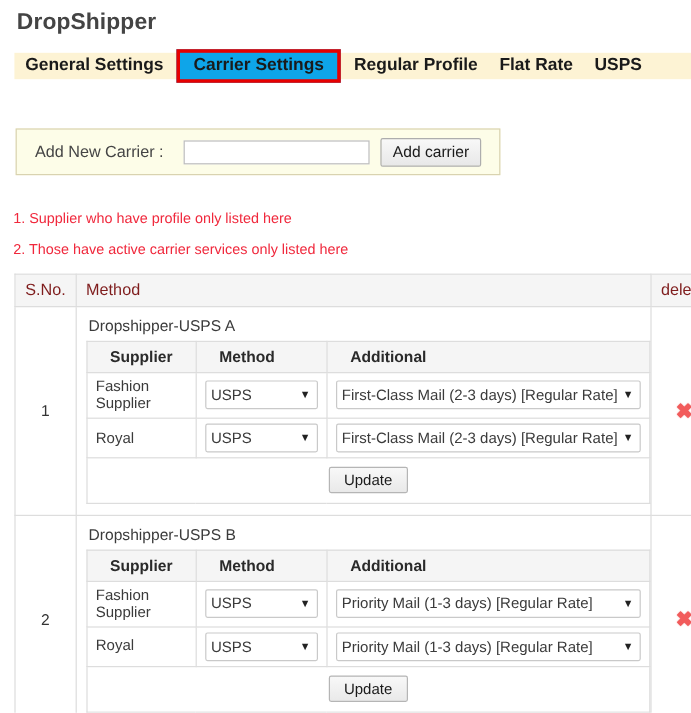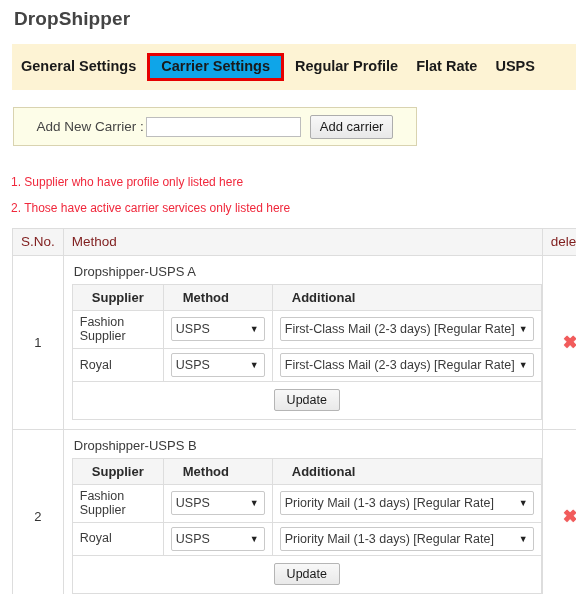--- a/index.html
+++ b/index.html
@@ -26,21 +26,21 @@
     padding: 8px 0 0 14px;
     letter-spacing: 0.1px;
   }
 
   
   .tabbar {
     position: absolute;
     left: 12px;
     top: 44px;
     right: 0;
-    height: 46px;
+    height: 22px;
     background: #fdf3d4;
     display: flex;
     align-items: center;
   }
   .tab {
     font-size: 14.5px;
     font-weight: bold;
     color: #1a1a1a;
     padding: 6px 9px;
     white-space: nowrap;
@@ -67,21 +67,21 @@
   }
   .addrow {
     display: flex;
     align-items: center;
     justify-content: center;
     gap: 0;
   }
   .addlabel {
     font-size: 13.5px;
     color: #454545;
-    padding-right: 2px;
+    padding-right: 17px;
     white-space: nowrap;
   }
   .addinput {
     width: 155px;
     height: 20px;
     border: 1px solid #bdbdbd;
     background: #ffffff;
     font-family: "Liberation Sans", sans-serif;
     font-size: 12px;
     color: #333;

